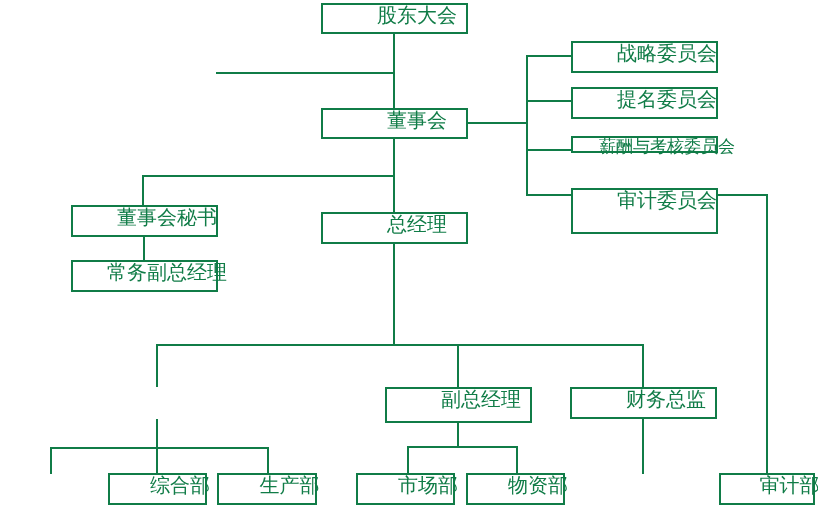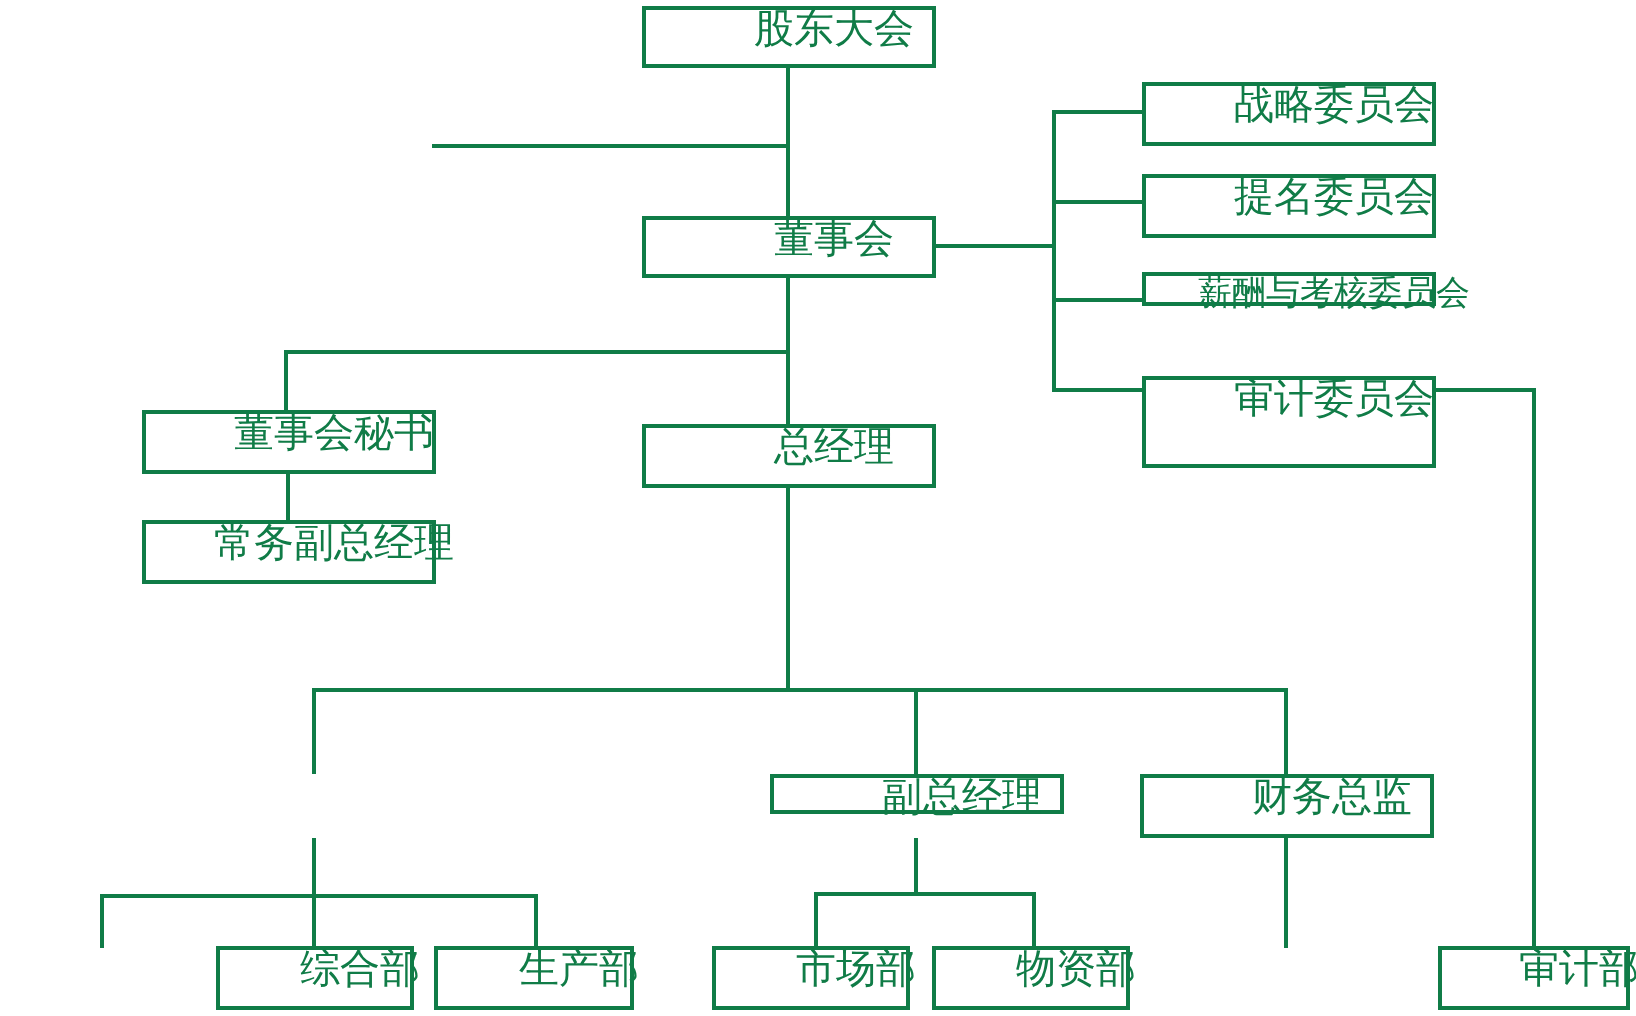--- a/index.html
+++ b/index.html
@@ -105,21 +105,21 @@
 
   <div class="node" style="left:71px;top:260px;width:147px;height:32px">
     <span>常务副总经理</span>
   </div>
 
   <div class="node" style="left:321px;top:212px;width:147px;height:32px">
     <span>总经理</span>
   </div>
 
 
-  <div class="node" style="left:385px;top:387px;width:147px;height:20px">
+  <div class="node" style="left:385px;top:387px;width:147px;height:36px">
     <span>副总经理</span>
   </div>
 
   <div class="node" style="left:570px;top:387px;width:147px;height:32px">
     <span>财务总监</span>
   </div>
 
 
   <div class="node" style="left:108px;top:473px;width:99px;height:32px">
     <span>综合部</span>

